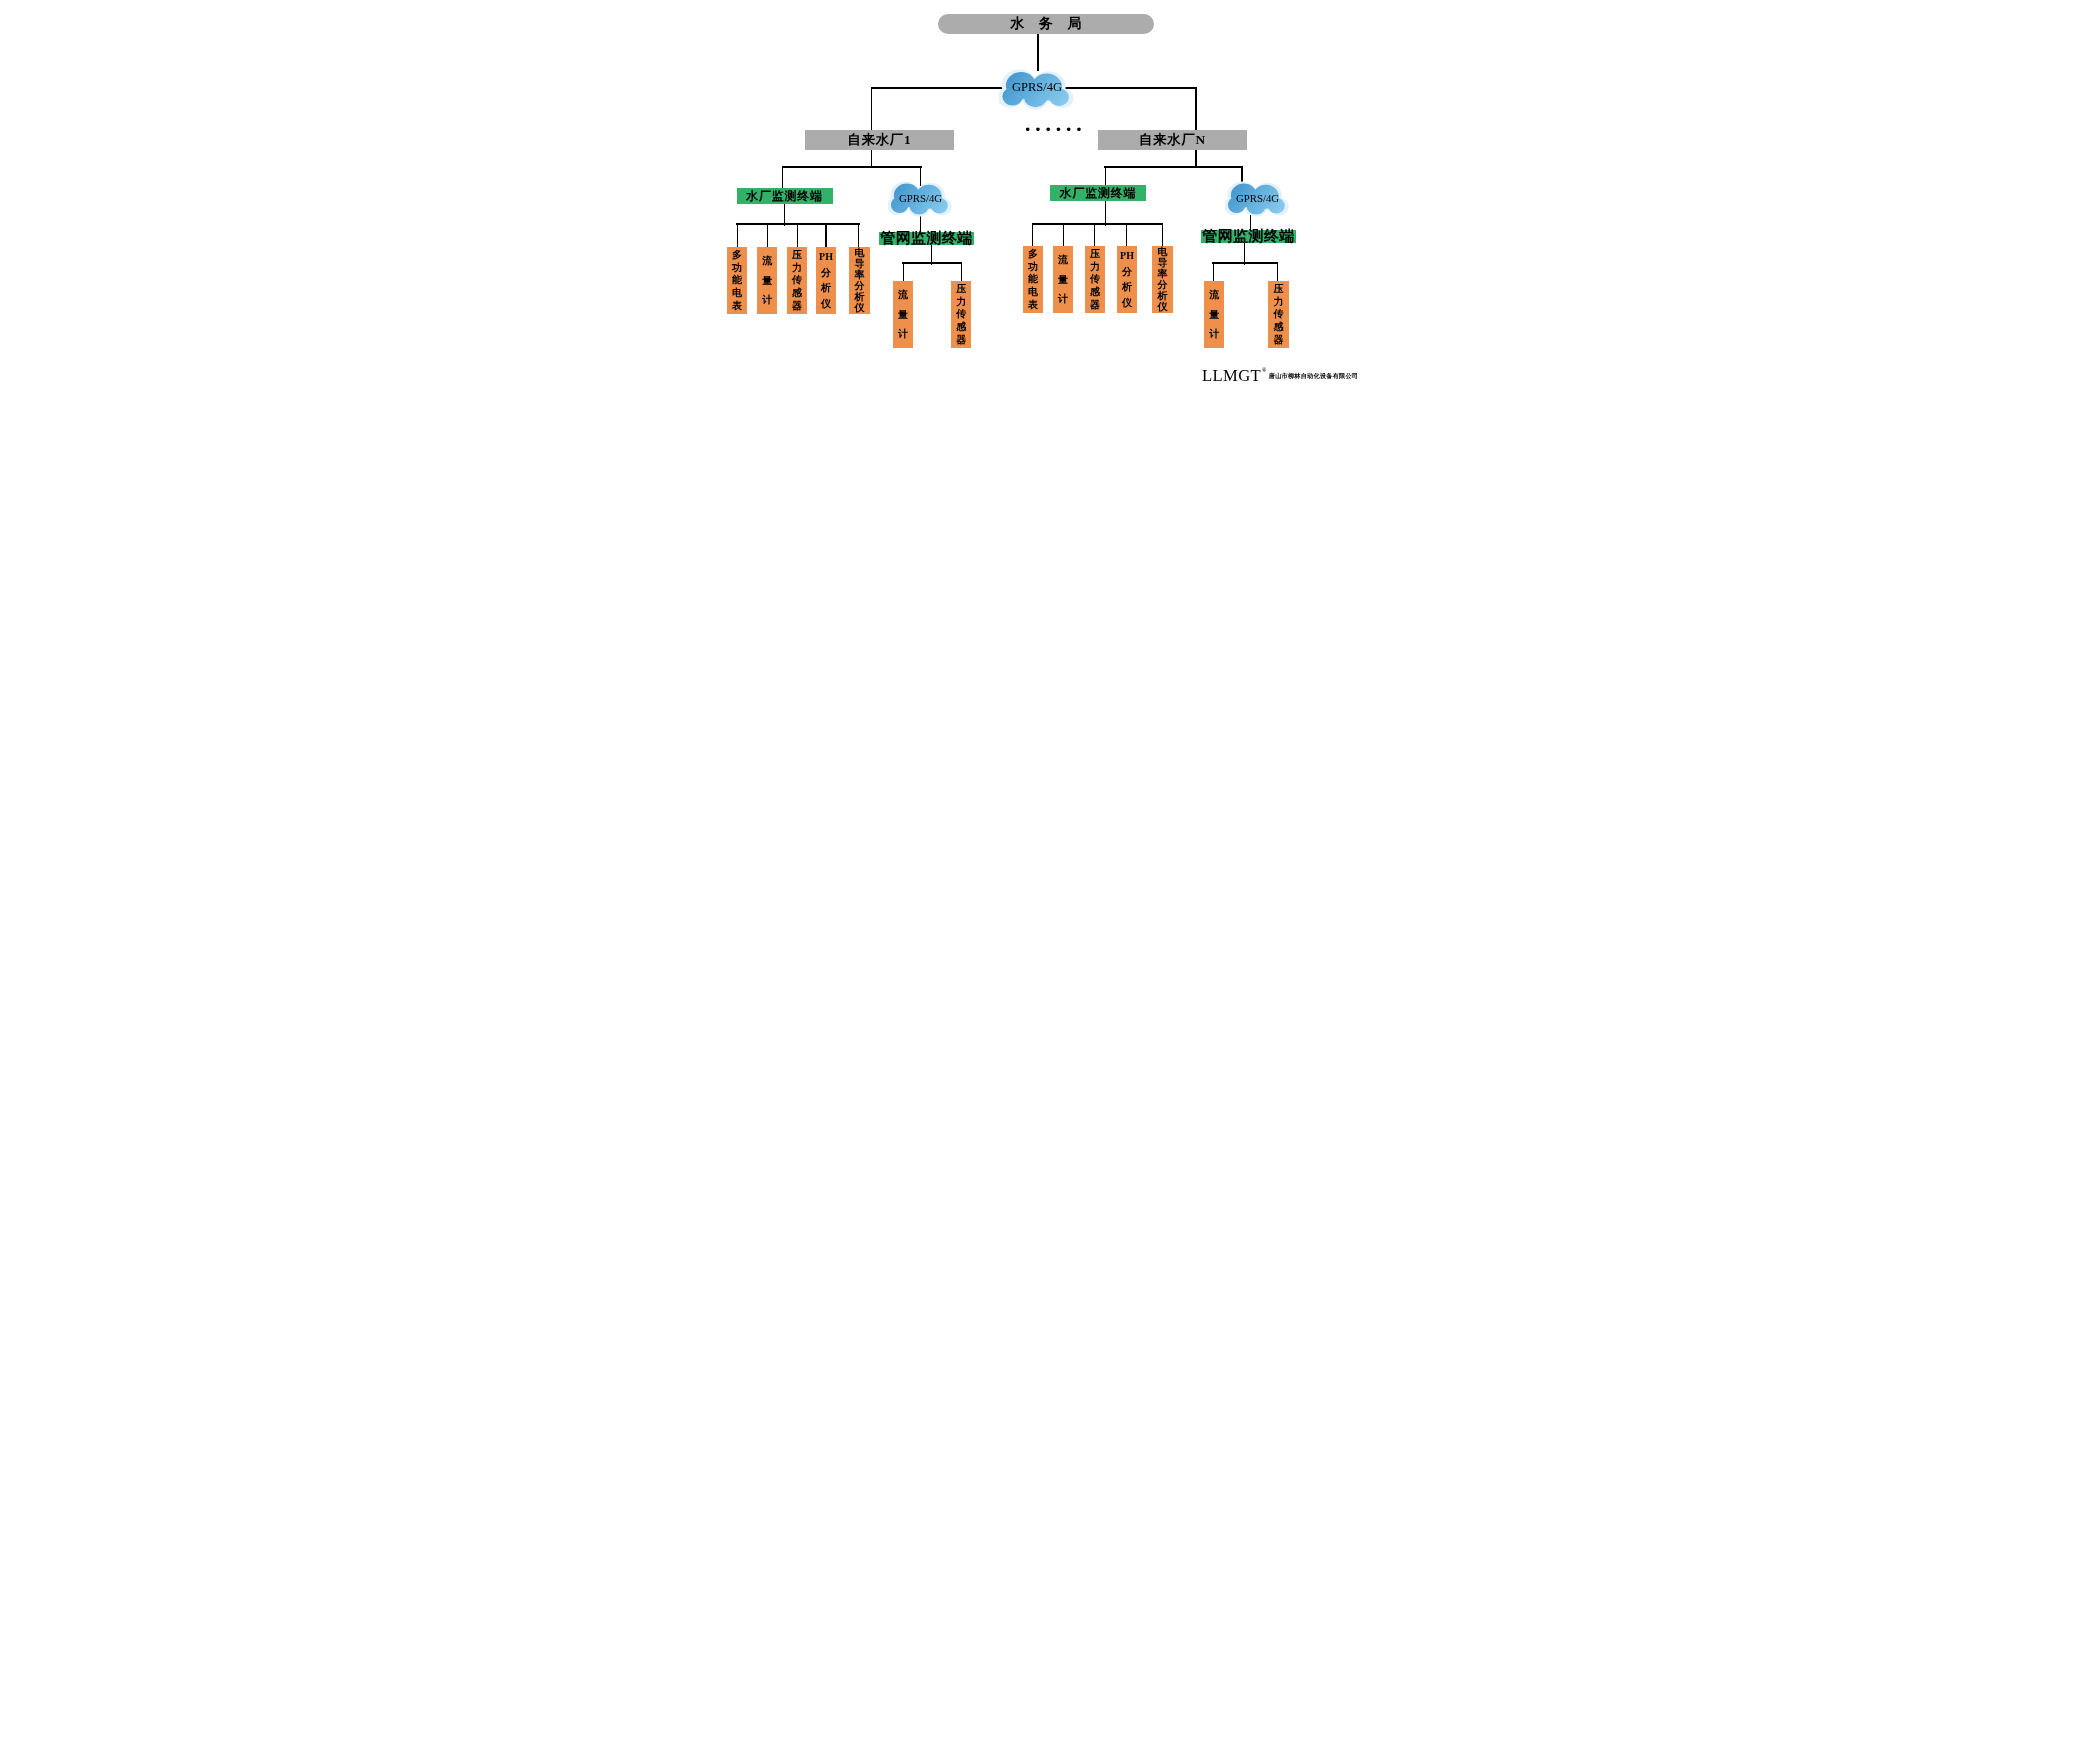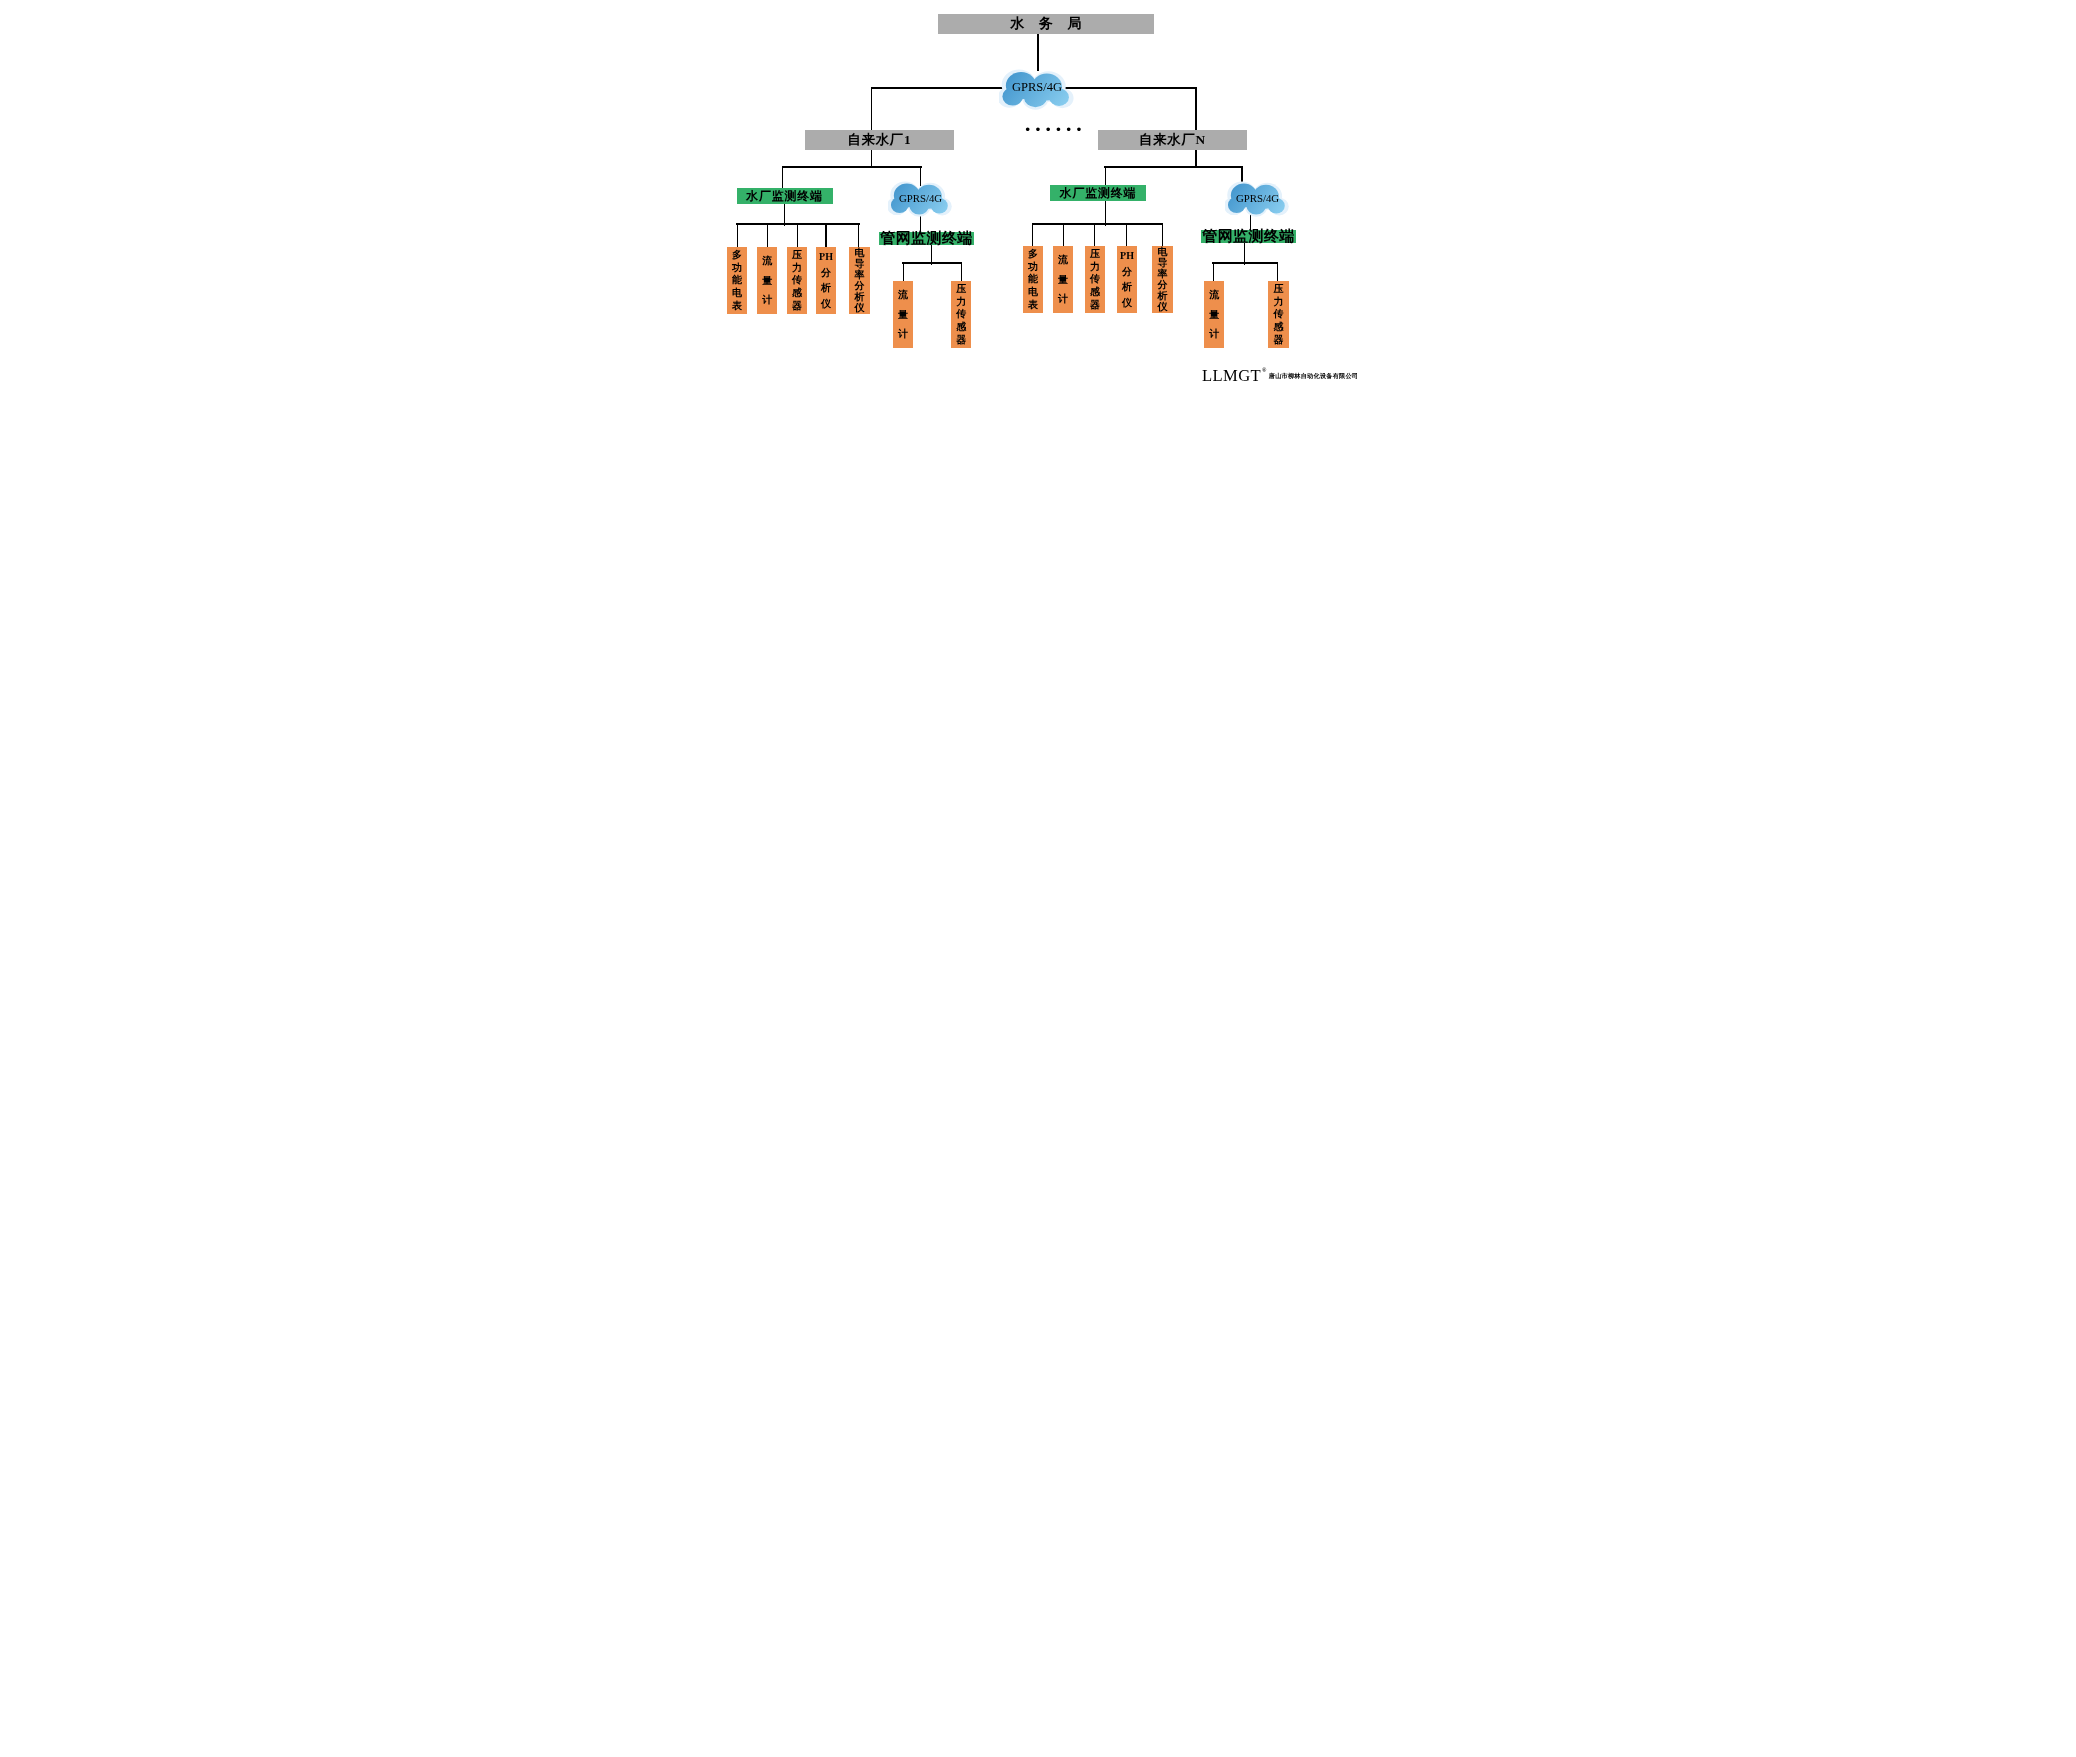--- a/index.html
+++ b/index.html
@@ -10,21 +10,21 @@
   }
   
   #connectors{position:absolute;left:0;top:0;width:642px;height:387px;z-index:1;}
   #connectors line{stroke:#000;}
   
   .box{position:absolute;display:flex;align-items:center;justify-content:center;
        font-weight:bold;z-index:2;white-space:nowrap;}
   .gray{background:#ACACAC;}
   .green{background:#34B169;}
   .orange{background:#EE8F4C;}
-  .bureau{font-size:14px;letter-spacing:1.05em;padding-left:1.05em;}
+  .bureau{font-size:14px;letter-spacing:1.05em;padding-left:1.05em;border-radius:10px;}
   .plant{font-size:13.3px;letter-spacing:0.8px;text-align:center;}
   .terminal{font-size:12px;letter-spacing:0.8px;}
   .pipe-terminal{font-size:15px;letter-spacing:0.4px;}
   
   .sensor{flex-direction:column;justify-content:space-evenly;align-items:center;}
   .sensor .vchar{font-size:10px;font-weight:bold;line-height:1;}
   
   .cloud{position:absolute;z-index:3;}
   .cloud svg{position:absolute;left:0;top:0;width:100%;height:100%;}
   .cloud .cloud-label{

